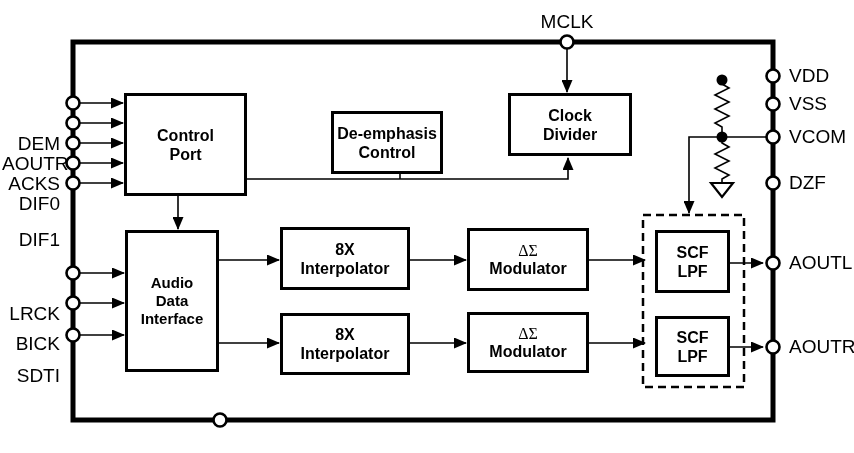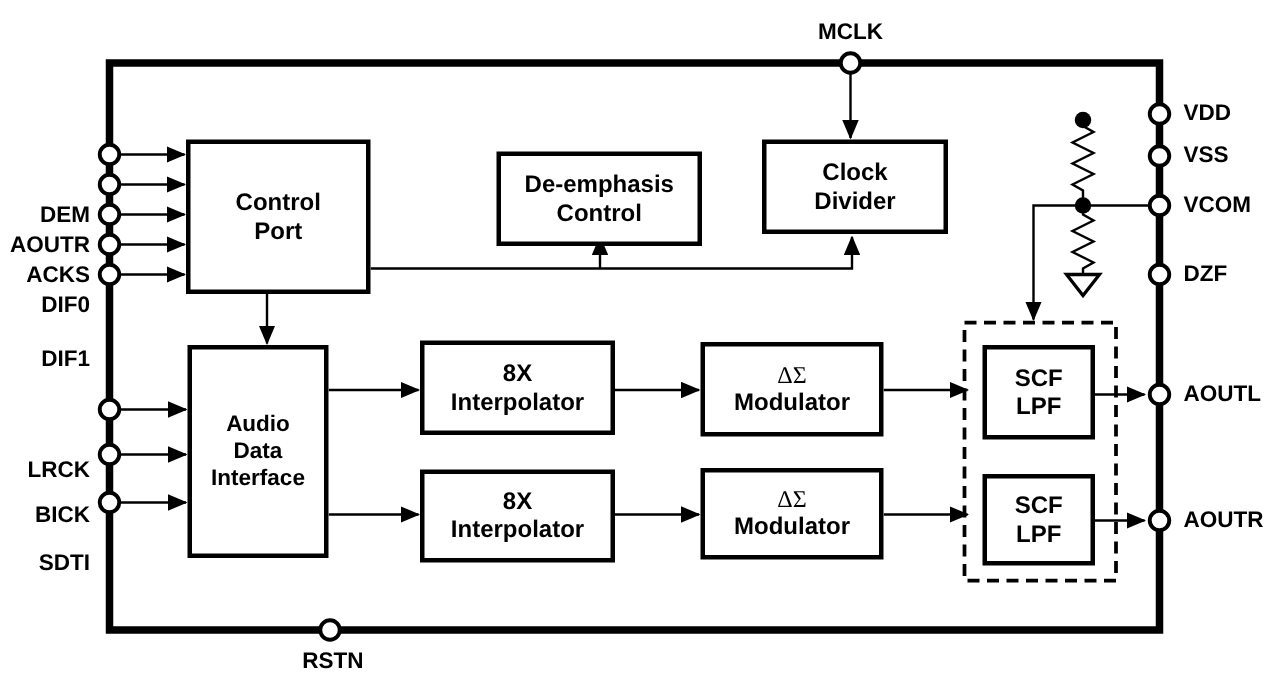--- a/index.html
+++ b/index.html
@@ -15,21 +15,21 @@
     display:flex; flex-direction:column; align-items:center; justify-content:center;
     font-weight:bold; font-size:16px; line-height:19px; text-align:center;
     z-index:2;
   }
   .block.small { font-size:15px; line-height:18px; }
   .sigma {
     font-family:Liberation Serif, serif; font-weight:normal;
     font-size:16px; line-height:17px;
   }
   .pin-label {
-    position:absolute; font-weight:bold; font-size:15px; line-height:20px;
+    position:absolute; font-weight:normal; font-size:19px; line-height:20px;
     height:20px; white-space:nowrap; z-index:3;
   }
   .pin-label.left  { left:2px; width:58px; text-align:right;margin-top:41px; }
   .pin-label.right { left:789px; width:70px; text-align:left; }
   .pin-label.center{ width:100px; text-align:center; }
 </style>
 </head>
 <body>
 
 <div id="stage">
@@ -105,21 +105,21 @@
       <circle cx="773" cy="263" r="6.5"></circle>
       <circle cx="773" cy="347" r="6.5"></circle>
     </g>
   </svg>
 
   <div class="block" style="left:124px;top:93px;width:123px;height:103px">
     <div>Control</div>
     <div>Port</div>
   </div>
 
-  <div class="block" style="left:331px;top:101px;width:137px;height:63px">
+  <div class="block" style="left:331px;top:111px;width:112px;height:63px">
     <div>De-emphasis</div>
     <div>Control</div>
   </div>
 
   <div class="block" style="left:508px;top:93px;width:124px;height:63px">
     <div>Clock</div>
     <div>Divider</div>
   </div>
 
   <div class="block small" style="left:125px;top:230px;width:94px;height:142px">
@@ -152,21 +152,20 @@
     <div>SCF</div>
     <div>LPF</div>
   </div>
 
   <div class="block" style="left:655px;top:316px;width:75px;height:61px">
     <div>SCF</div>
     <div>LPF</div>
   </div>
 
   <div class="pin-label center" style="left:517px;top:12px">MCLK</div>
-  <div class="pin-label center" style="left:172px;top:431px">RSTN</div>
 
   <div class="pin-label left" style="top:93px">DEM</div>
   <div class="pin-label left" style="top:113px">AOUTR</div>
   <div class="pin-label left" style="top:133px">ACKS</div>
   <div class="pin-label left" style="top:153px">DIF0</div>
   <div class="pin-label left" style="top:189px">DIF1</div>
   <div class="pin-label left" style="top:263px">LRCK</div>
   <div class="pin-label left" style="top:293px">BICK</div>
   <div class="pin-label left" style="top:325px">SDTI</div>
 

